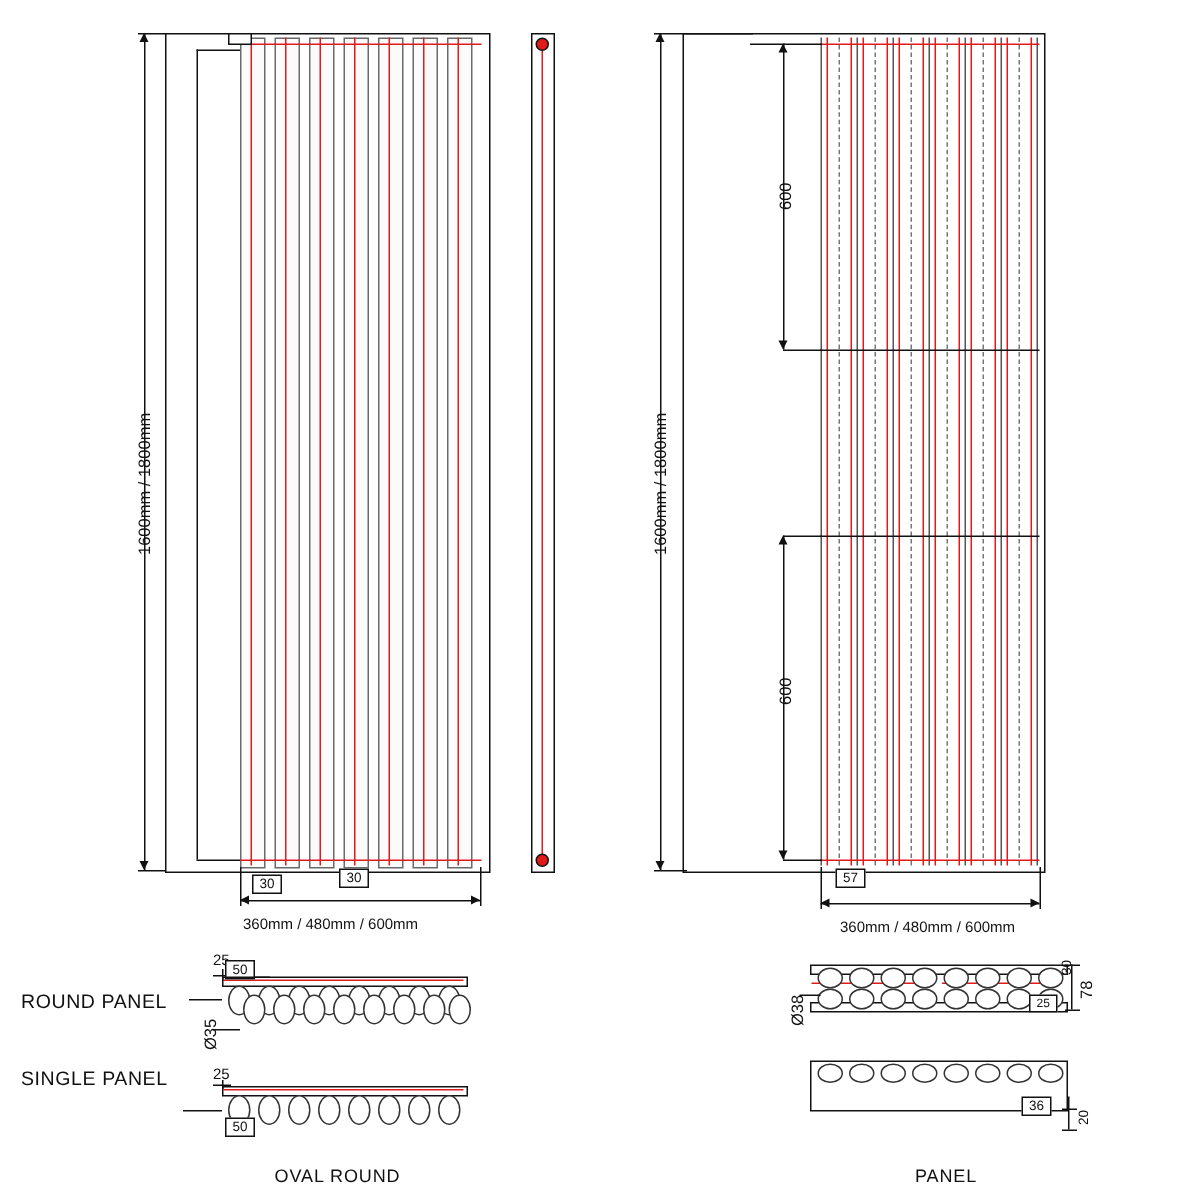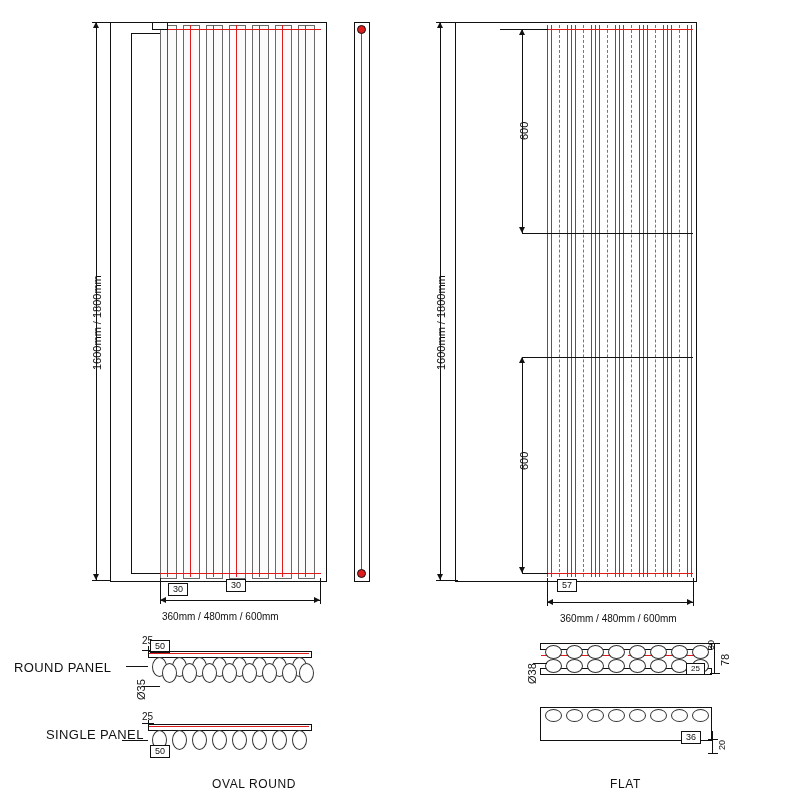--- a/index.html
+++ b/index.html
@@ -263,21 +263,21 @@
     <div class="lbl" style="left:142px; top:636px;">25</div>
     <div class="ln-v" style="left:148px; top:646px; height:8px;"></div>
     <div class="ln-h" style="left:142px; top:650px; width:12px;"></div>
 
     <div class="lbl-box" style="left:150px; top:640px;">50</div>
     <div class="ln-h" style="left:150px; top:651px; width:30px;"></div>
 
     <div class="lbl-vert" style="left:136px; top:700px;">Ø35</div>
     <div class="ln-h" style="left:142px; top:686px; width:18px;"></div>
 
-    <div class="lbl-big" style="left:14px; top:728px;margin-left:32px;">SINGLE PANEL</div>
+    <div class="lbl-big" style="left:14px; top:712px;">SINGLE PANEL</div>
     <div class="ln-h" style="left:122px; top:740px; width:26px;"></div>
 
     <div class="sect-plate" style="left:148px; top:724px; width:162px; height:5px;"></div>
     <div class="ln-h-red" style="left:149px; top:726px; width:160px;"></div>
     <div>
       <div class="oval" style="left:152px; top:730px; width:13px; height:18px;"></div>
       <div class="oval" style="left:172px; top:730px; width:13px; height:18px;"></div>
       <div class="oval" style="left:192px; top:730px; width:13px; height:18px;"></div>
       <div class="oval" style="left:212px; top:730px; width:13px; height:18px;"></div>
       <div class="oval" style="left:232px; top:730px; width:13px; height:18px;"></div>
@@ -285,21 +285,21 @@
       <div class="oval" style="left:272px; top:730px; width:13px; height:18px;"></div>
       <div class="oval" style="left:292px; top:730px; width:13px; height:18px;"></div>
     </div>
 
     <div class="lbl" style="left:142px; top:712px;">25</div>
     <div class="ln-v" style="left:148px; top:720px; height:6px;"></div>
     <div class="ln-h" style="left:142px; top:723px; width:12px;"></div>
 
     <div class="lbl-box" style="left:150px; top:745px;">50</div>
 
-    <div class="lbl-cap" style="left:212px; top:778px;">OVAL ROUND</div>
+    <div class="lbl-cap" style="left:183px; top:778px;">OVAL ROUND</div>
   </div>
 
   <div>
 
     <div class="sect-plate" style="left:540px; top:643px; width:170px; height:5px;"></div>
     <div class="sect-plate" style="left:540px; top:668px; width:170px; height:5px;"></div>
     <div class="ln-h-red" style="left:541px; top:655px; width:80px;"></div>
     <div class="ln-h-red" style="left:628px; top:655px; width:80px;"></div>
 
     <div>
@@ -344,16 +344,16 @@
       <div class="oval" style="left:671px; top:709px; width:15px; height:11px;"></div>
       <div class="oval" style="left:692px; top:709px; width:15px; height:11px;"></div>
     </div>
 
     <div class="lbl-box" style="left:681px; top:731px; font-size:9px;">36</div>
     <div class="lbl-vert" style="left:718px; top:750px; font-size:9px;">20</div>
     <div class="ln-v" style="left:712px; top:731px; height:22px;"></div>
     <div class="ln-h" style="left:708px; top:739px; width:10px;"></div>
     <div class="ln-h" style="left:708px; top:753px; width:10px;"></div>
 
-    <div class="lbl-cap" style="left:610px; top:778px;">FLAT</div>
+    <div class="lbl-cap" style="left:610px; top:778px;">PANEL</div>
   </div>
 
 </div>
 
 </body></html>

